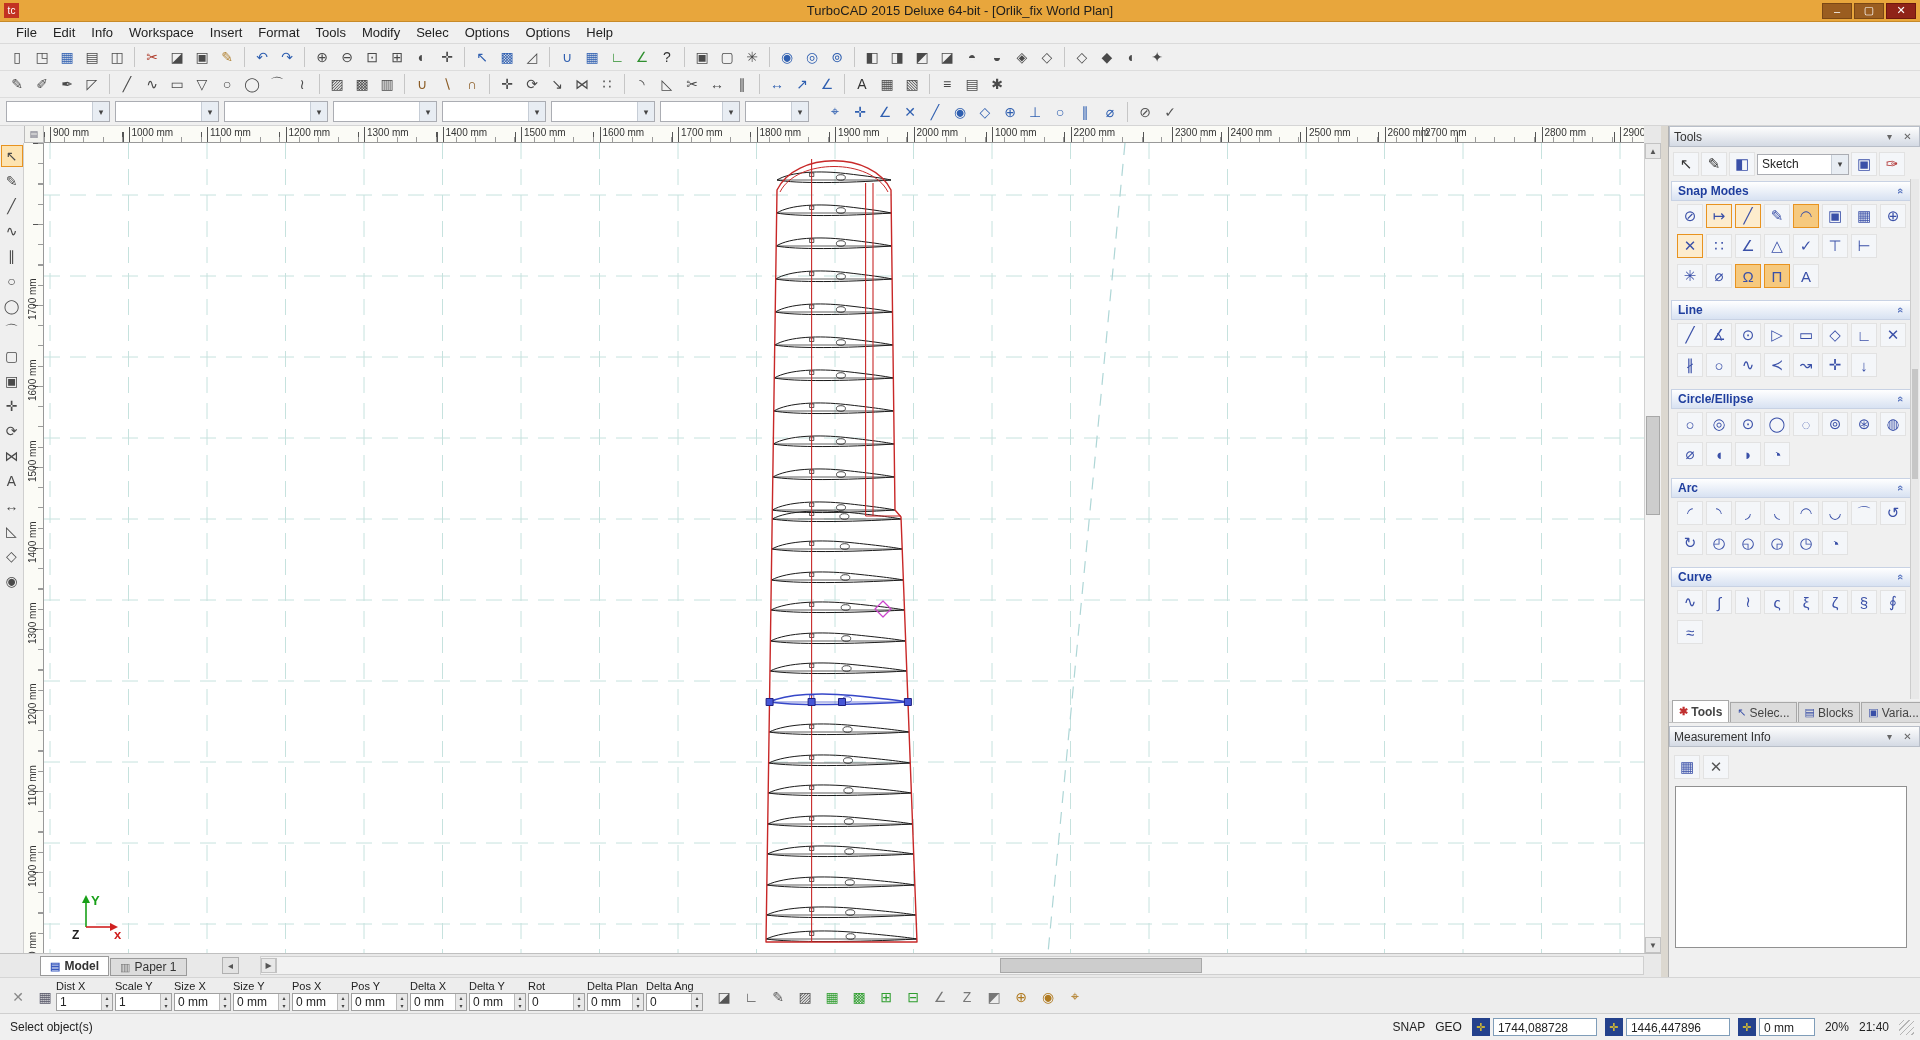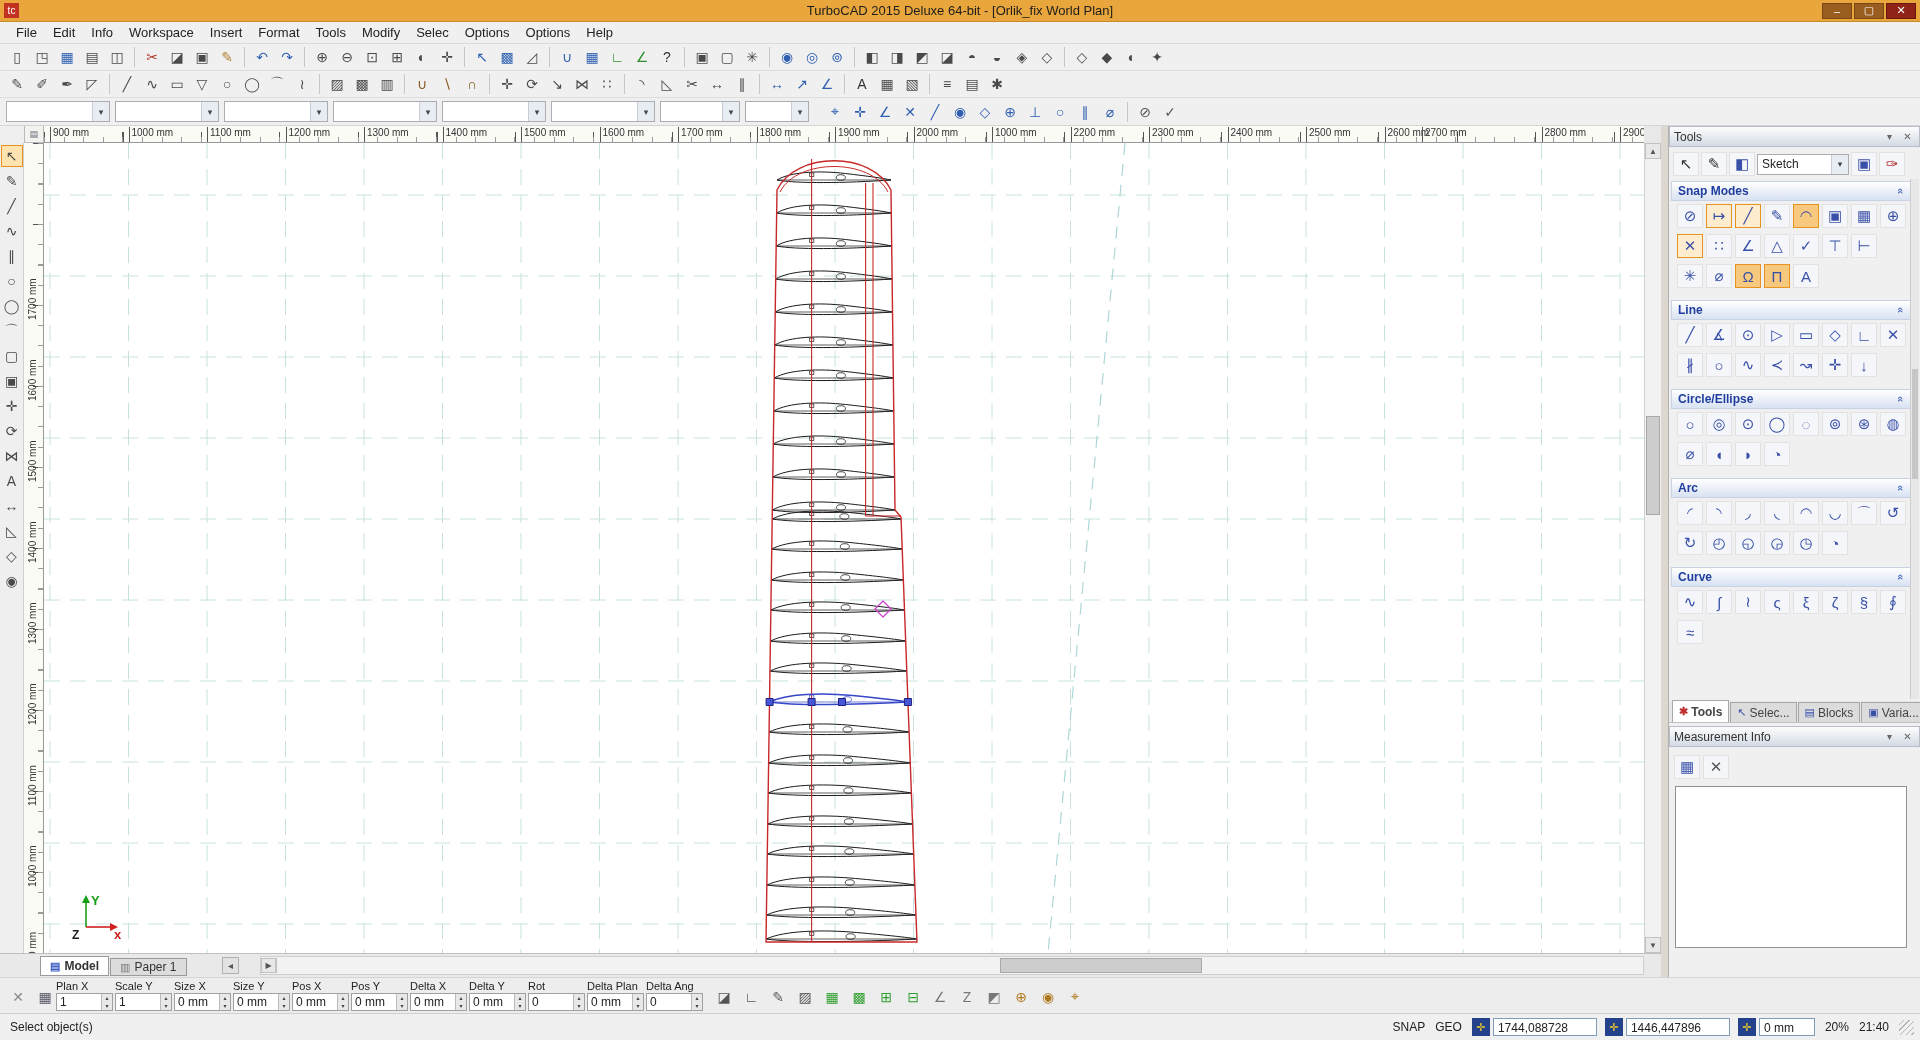--- a/index.html
+++ b/index.html
@@ -339,21 +339,21 @@
     <span class="hr-label" style="left: 320px;">1300 mm</span>
     <span class="hr-label" style="left: 398.5px;">1400 mm</span>
     <span class="hr-label" style="left: 477px;">1500 mm</span>
     <span class="hr-label" style="left: 555.5px;">1600 mm</span>
     <span class="hr-label" style="left: 634px;">1700 mm</span>
     <span class="hr-label" style="left: 712.5px;">1800 mm</span>
     <span class="hr-label" style="left: 791px;">1900 mm</span>
     <span class="hr-label" style="left: 869.5px;">2000 mm</span>
     <span class="hr-label" style="left: 948px;">1000 mm</span>
     <span class="hr-label" style="left: 1026.5px;">2200 mm</span>
-    <span class="hr-label" style="left: 1105px;">2300 mm</span>
+    <span class="hr-label" style="left: 1128px;">2300 mm</span>
     <span class="hr-label" style="left: 1183.5px;">2400 mm</span>
     <span class="hr-label" style="left: 1262px;">2500 mm</span>
     <span class="hr-label" style="left: 1340.5px;">2600 mm</span>
     <span class="hr-label" style="left: 1378px;">2700 mm</span>
     <span class="hr-label" style="left: 1497.5px;">2800 mm</span>
     <span class="hr-label" style="left: 1576px;">2900 mm</span>
   </div>
 <div id="vruler">
     <span class="vr-label" style="top: 177px;">1700 mm</span>
     <span class="vr-label" style="top: 258px;">1600 mm</span>
@@ -761,21 +761,21 @@
   </div>
 </div>
 
 <div id="inspector">
   <div id="insp-left-icons">
       <span class="tb-btn" style="color: rgb(136, 136, 136);">✕</span>
       <span class="tb-btn" style="color: rgb(85, 85, 102);">▦</span>
     </div>
   <div id="insp-fields">
       <div class="field">
-        <div class="f-label">Plan X</div>
+        <div class="f-label">Dist X</div>
         <div class="f-input">
           <span class="f-val">1</span>
           <span class="spin">
             <i>▴</i>
             <i>▾</i>
           </span>
         </div>
       </div>
       <div class="field">
         <div class="f-label">Scale Y</div>

